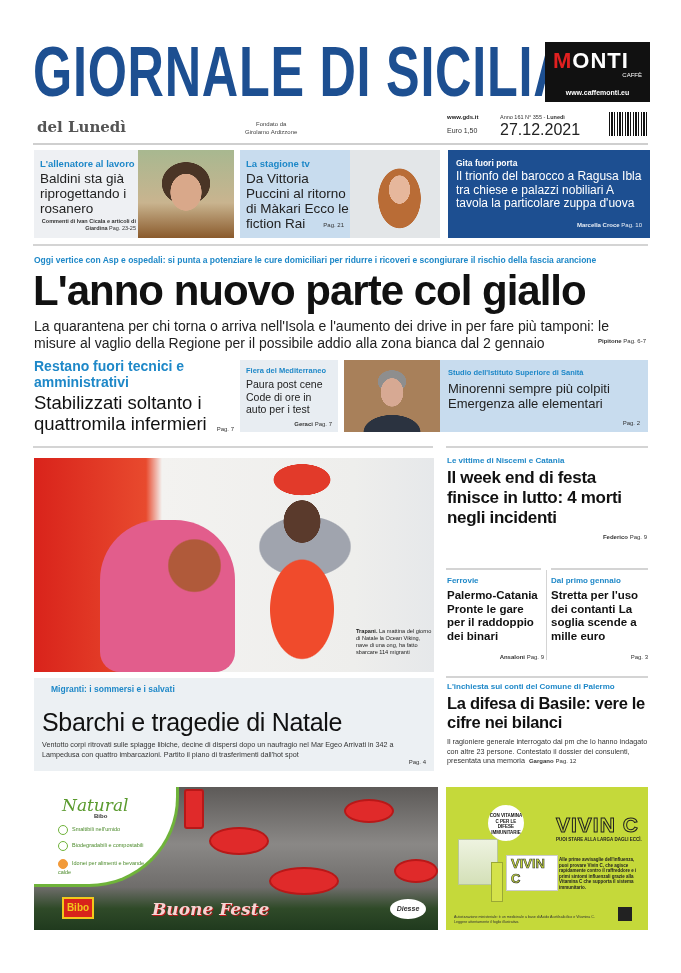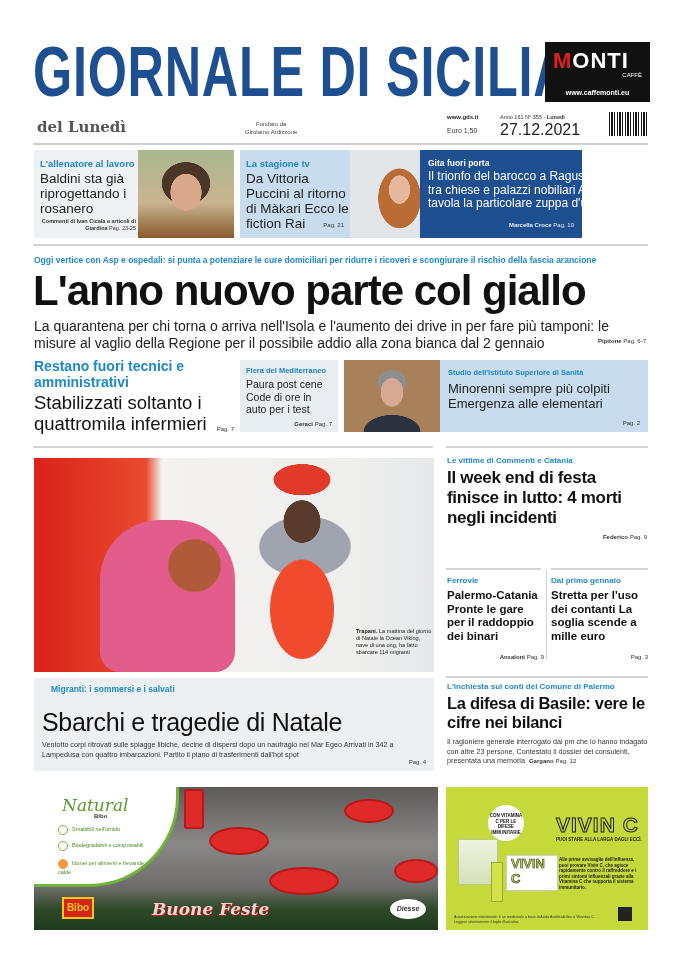--- a/index.html
+++ b/index.html
@@ -47,21 +47,21 @@
                 linear-gradient(180deg, #a8b890 0%, #c9b48f 60%, #8a5a2c 100%); }
   #teaser1 .credit { position: absolute; left: 6px; bottom: 6px; width: 96px; font-size: 5.5px; line-height: 7px; text-align: right; color: #333; }
   #teaser2 { left: 240px; width: 200px; background: #c8dcee; }
   #teaser2 .txt { position: absolute; left: 6px; top: 8px; width: 110px; }
   #teaser2 .head { font-size: 13.5px; line-height: 15px; color: #222; margin-top: 2px; }
   #teaser2 .photo { position: absolute; left: 110px; top: 0; width: 90px; height: 88px;
     background: radial-gradient(ellipse 15px 20px at 55% 45%, #e6b79c 70%, transparent 72%),
                 radial-gradient(ellipse 30px 42px at 55% 55%, #b96c36 70%, transparent 72%),
                 #e3e6e8; }
   #teaser2 .pag { position: absolute; right: 96px; bottom: 10px; }
-  #teaser3 { left: 420px; width: 162px; background: #1d4f91; color: #fff; }
+  #teaser3 { left: 448px; width: 202px; background: #1d4f91; color: #fff; }
   #teaser3 .txt { position: absolute; left: 8px; top: 8px; width: 190px; }
   #teaser3 .kicker { color: #fff; font-size: 8.5px; }
   #teaser3 .head { font-size: 12px; line-height: 13.5px; margin-top: 2px; }
   #teaser3 .pag { position: absolute; right: 8px; bottom: 10px; color: #e8eef6; }
   #rule-2 { left: 33px; top: 244px; width: 615px; height: 2px; background: #d4d4d4; }
 
   
   #main-kicker { left: 34px; top: 255px; font-size: 8.5px; white-space: nowrap; }
   #main-headline { left: 33px; top: 266px; font-weight: bold; font-size: 42px; line-height: 50px; letter-spacing: -1px; white-space: nowrap; color: #111; }
   #main-subhead { left: 34px; top: 318px; width: 615px; font-size: 14px; line-height: 17px; color: #222; }
@@ -237,21 +237,21 @@
 </div>
 
 <div class="abs" id="story-sbarchi">
   <div class="kicker">Migranti: i sommersi e i salvati</div>
   <div class="head">Sbarchi e tragedie di Natale</div>
   <div class="body">Ventotto corpi ritrovati sulle spiagge libiche, decine di dispersi dopo un naufragio nel Mar Egeo Arrivati in 342 a Lampedusa con quattro imbarcazioni. Partito il piano di trasferimenti dall'hot spot</div>
   <div class="pag">Pag. 4</div>
 </div>
 
 <div class="abs" id="story-lutto">
-  <div class="kicker">Le vittime di Commenti e Catania</div>
+  <div class="kicker">Le vittime di Niscemi e Catania</div>
   <div class="head">Il week end di festa finisce in lutto: 4 morti negli incidenti</div>
   <div class="pag"><b>Federico</b> <span>Pag. 9</span></div>
 </div>
 <div class="abs" id="rule-r1"></div>
 <div class="abs" id="rule-r1b"></div>
 <div class="abs" id="story-ferrovie">
   <div class="kicker">Ferrovie</div>
   <div class="head">Palermo-Catania Pronte le gare per il raddoppio dei binari</div>
   <div class="pag"><b>Ansaloni</b> <span>Pag. 9</span></div>
 </div>

